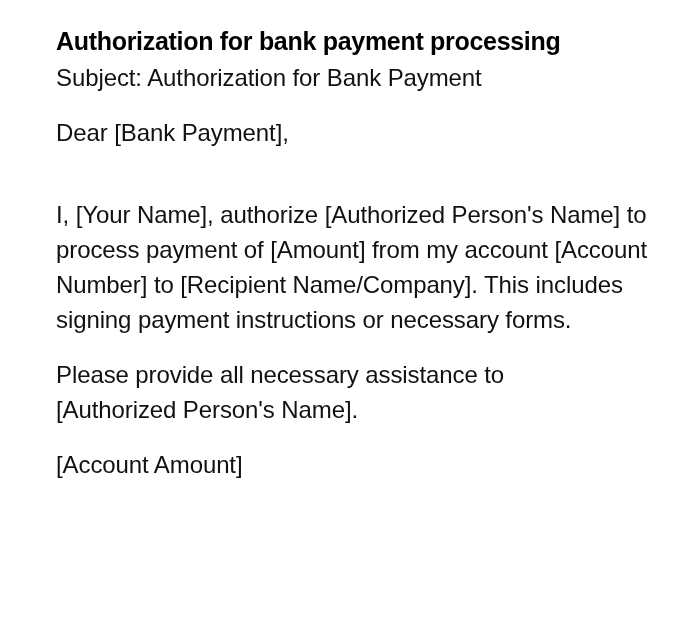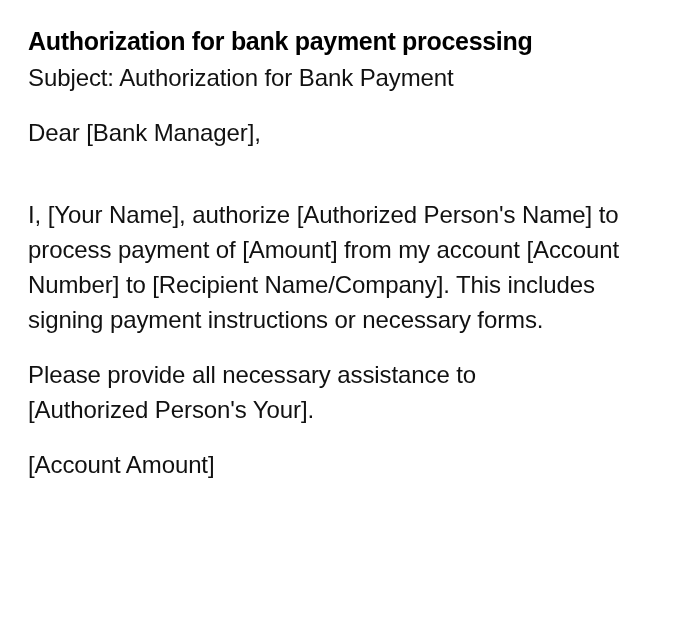--- a/index.html
+++ b/index.html
@@ -1,24 +1,24 @@
 <!DOCTYPE html>
 <html><head>
   <meta charset="utf-8">
   <style>
     html, body { margin: 0; padding: 0; background: #ffffff; }
     body { width: 700px; height: 621px; overflow: hidden; font-family: "Liberation Sans", sans-serif; color: #111111; }
-    .page { position: relative; padding: 24px 40px 0 28px; }
+    .page { position: relative; padding: 24px 40px 0 56px; }
     h1 { margin: 0; font-size: 25px; font-weight: bold; line-height: 34px; letter-spacing: -0.3px; color: #000; }
     p { margin: 0 0 20px 0; font-size: 24px; line-height: 35px; letter-spacing: -0.1px; }
     .subject { margin-top: 2px; }
   </style>
 </head>
 <body>
 
 <div class="page">
   <h1>Authorization for bank payment processing</h1>
   <p class="subject">Subject: Authorization for Bank Payment</p>
-  <p>Dear [Bank Manager],</p>
+  <p>Dear [Bank Payment],</p>
   <p style="width:600px;margin-top:47px;">I, [Your Name], authorize [Authorized Person's Name] to process payment of [Amount] from my account [Account Number] to [Recipient Name/Company]. This includes signing payment instructions or necessary forms.</p>
-  <p style="width:560px;">Please provide all necessary assistance to [Authorized Person's Your].</p>
+  <p style="width:560px;">Please provide all necessary assistance to [Authorized Person's Name].</p>
   <p>[Account Amount]</p>
 </div>
 
 </body></html>

